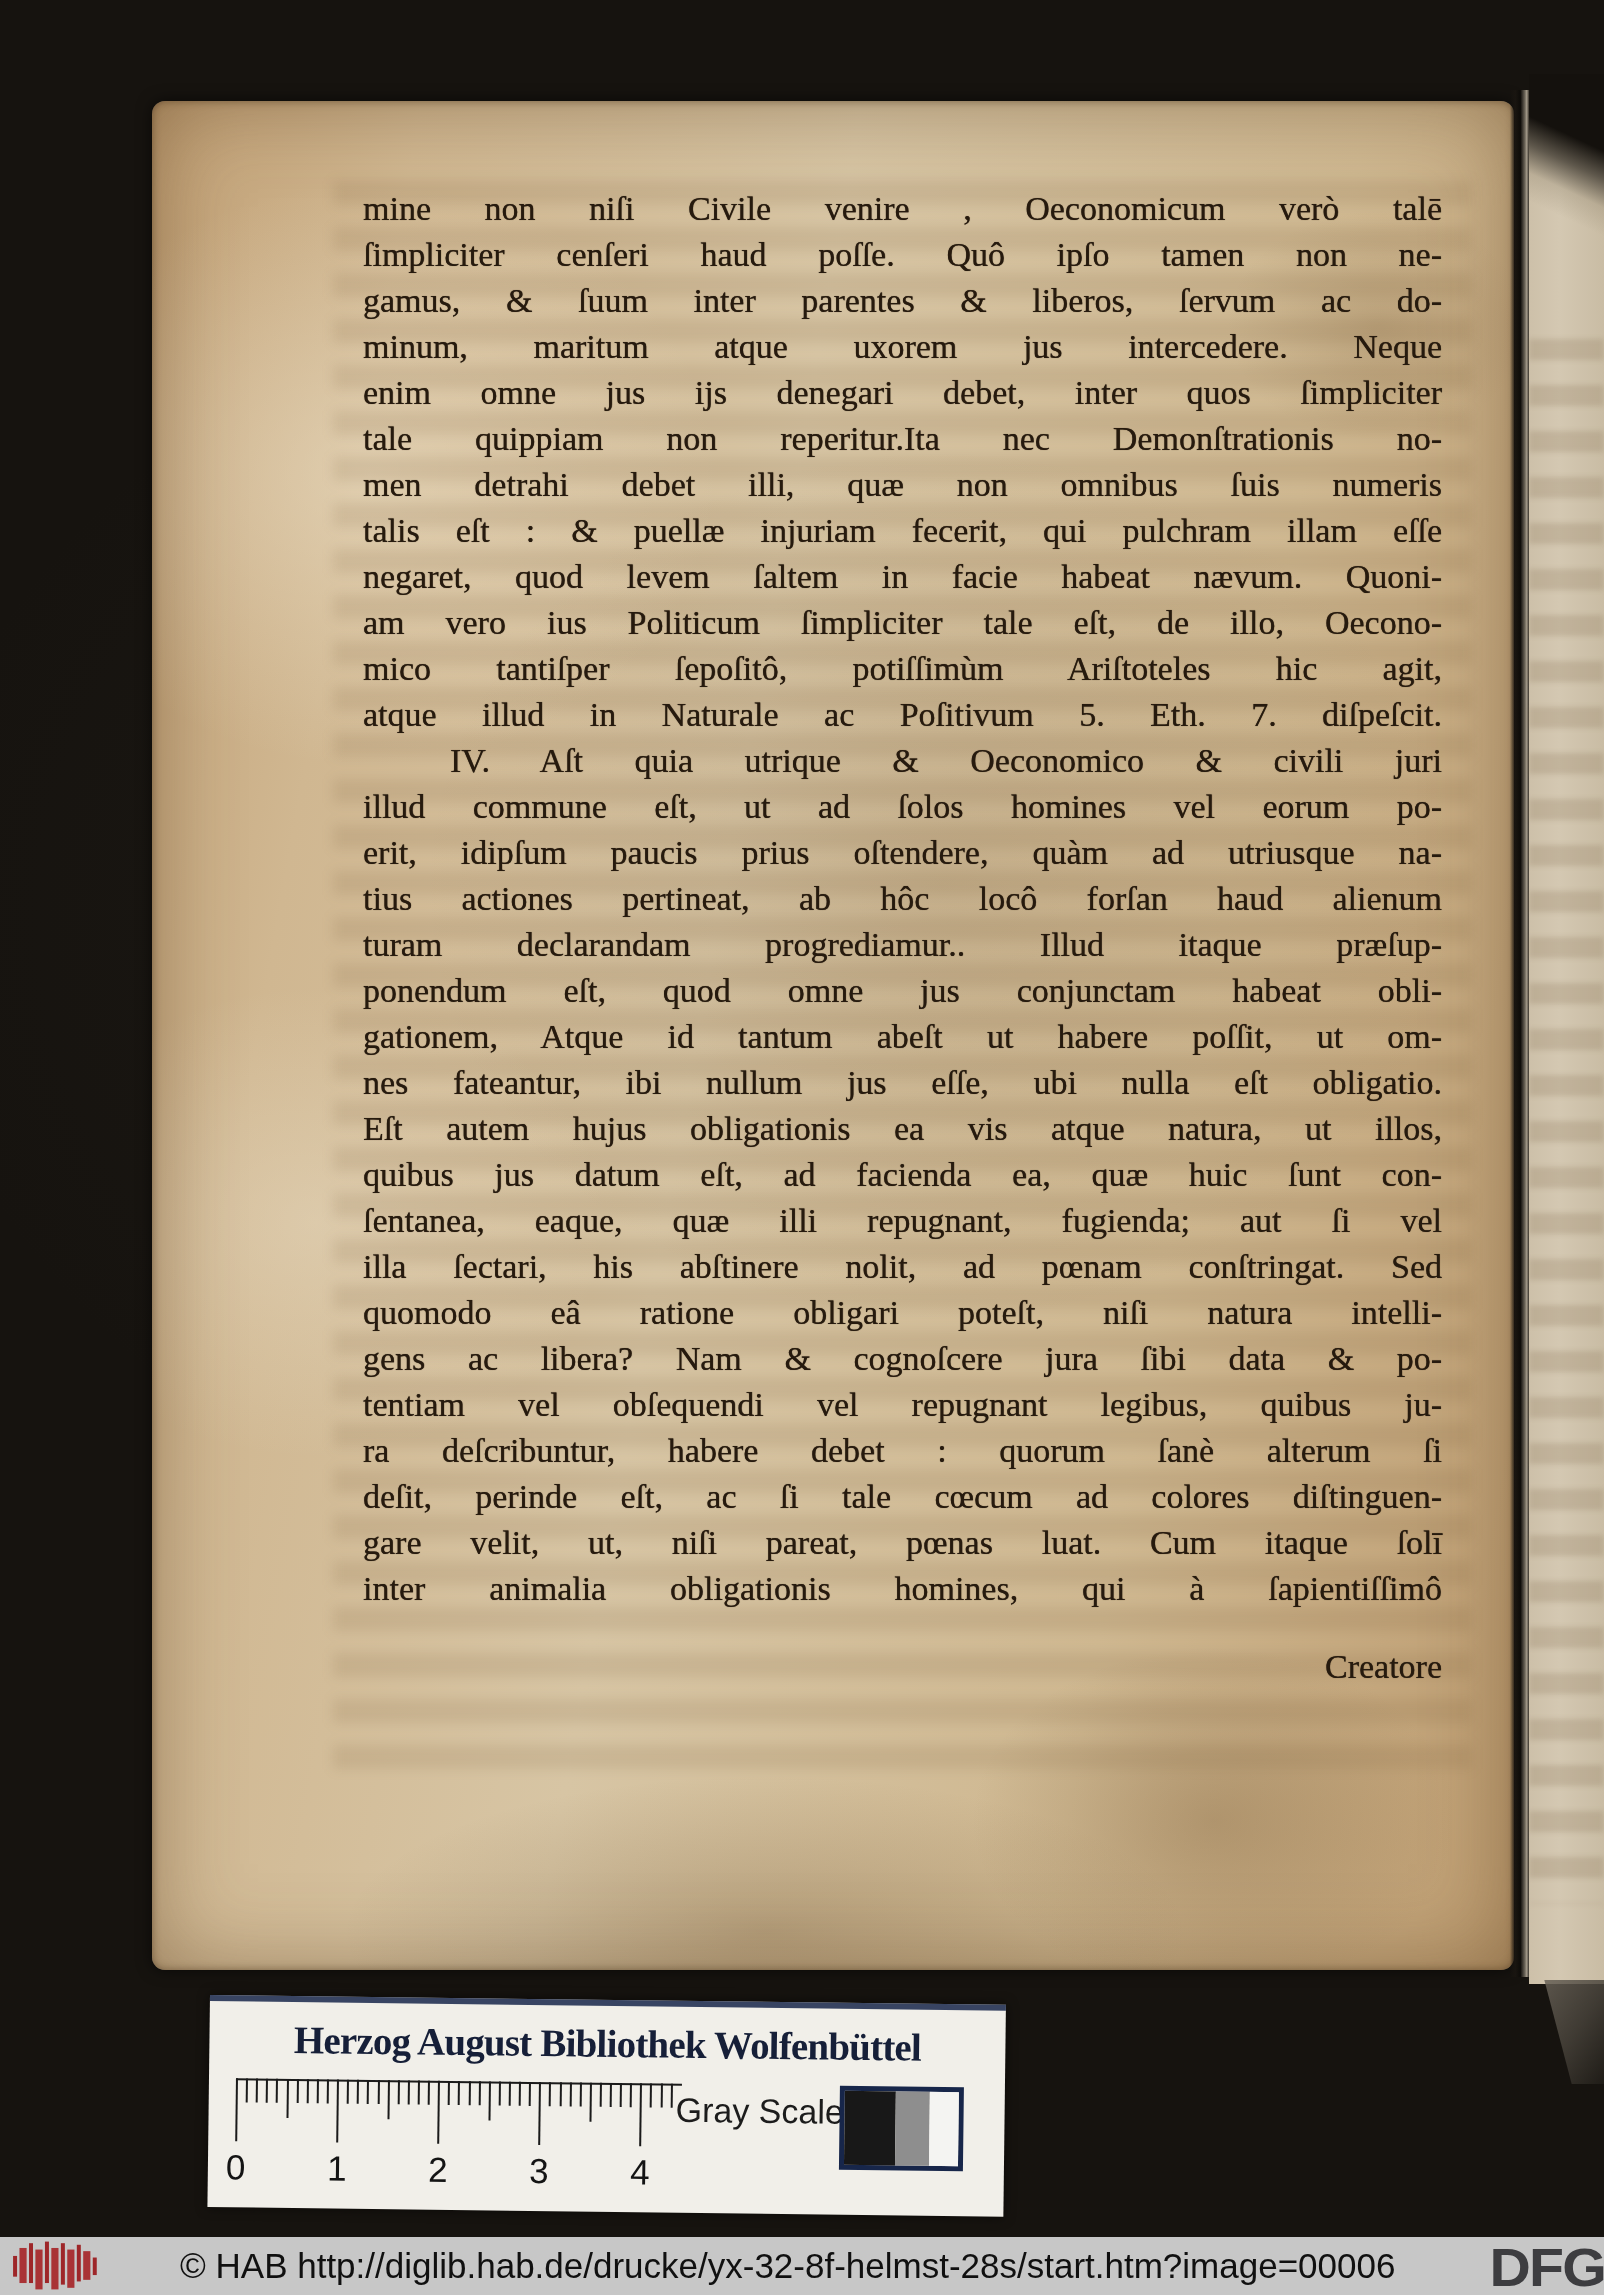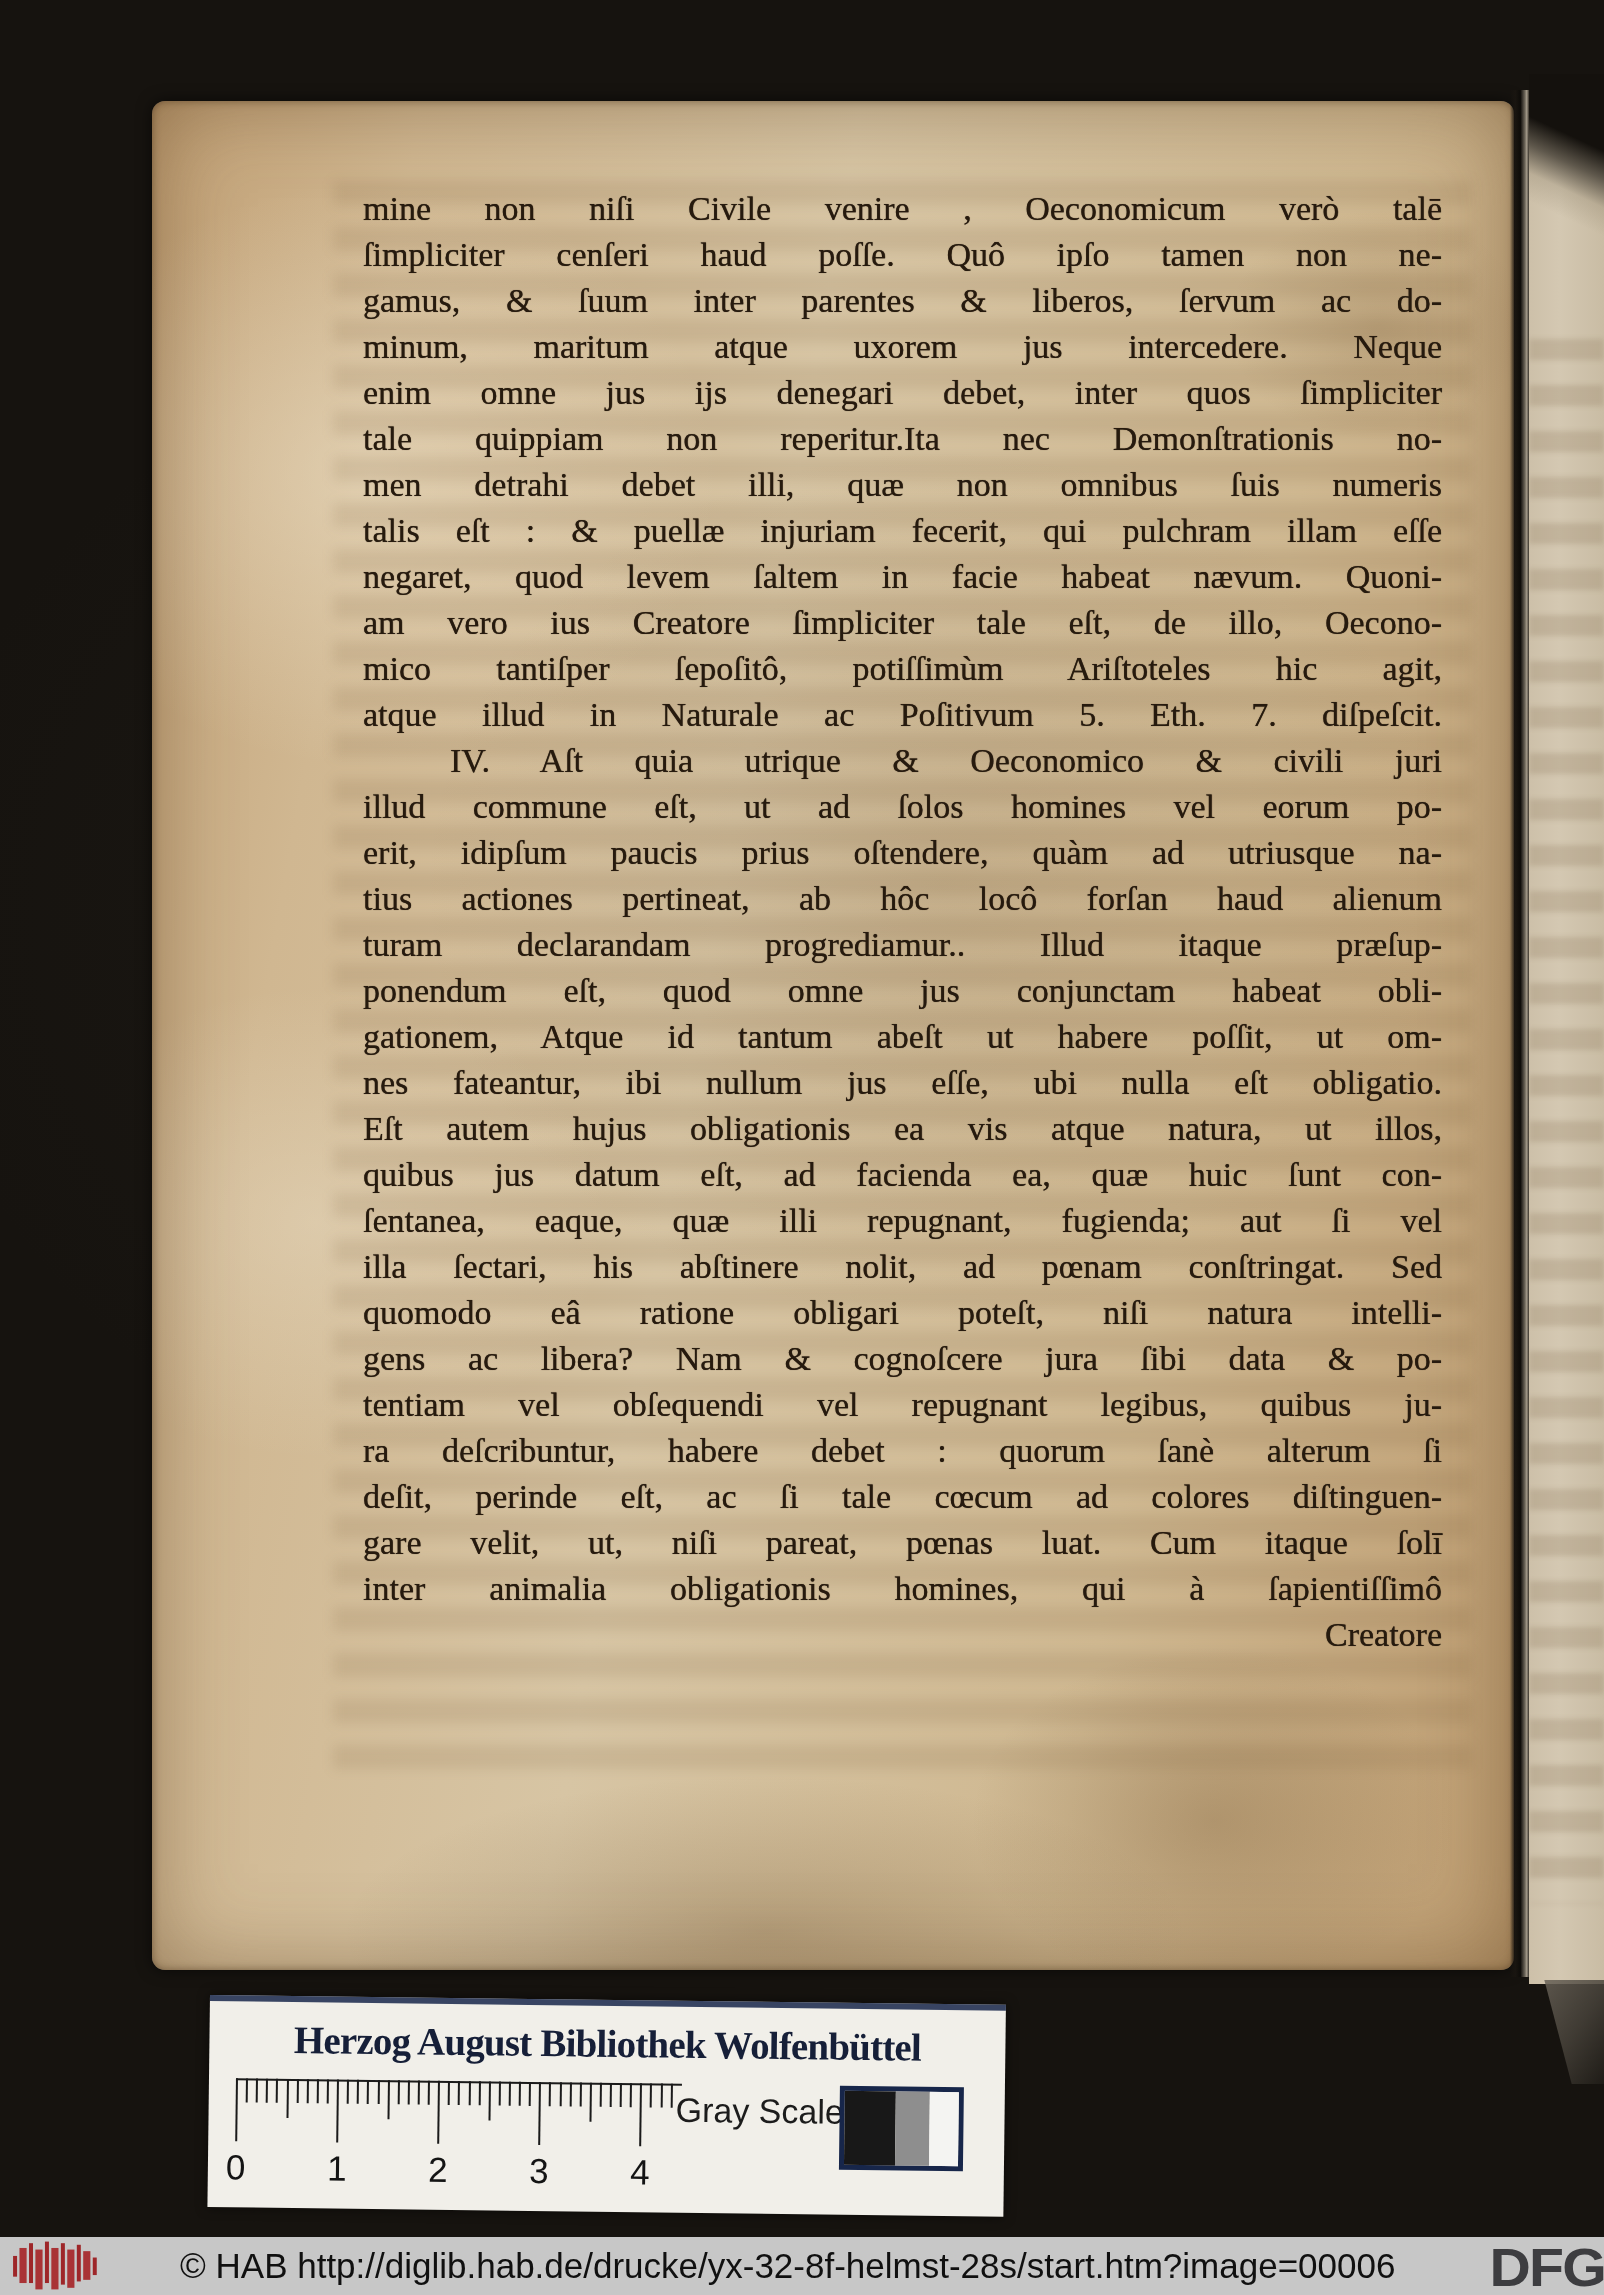--- a/index.html
+++ b/index.html
@@ -29,21 +29,21 @@
     background:repeating-linear-gradient(to bottom, rgba(116,88,52,.13) 0 24px, rgba(116,88,52,0) 24px 46px);
     filter:blur(5.6px);
   }
   .text-block{
     position:absolute;left:211px;top:85px;width:1079px;
     font-size:34px;line-height:46px;color:var(--ink,#261a0e);
     text-shadow:0 0 0.8px rgba(38,26,14,.75), 0.3px 0.3px 0 rgba(38,26,14,.35);
   }
   .line{text-align:justify;text-align-last:justify;}
   .line.indent{text-indent:87px;}
-  .line.catchword{text-align-last:right;}
+  .line.catchword{text-align-last:right;margin-top:32px;}
   
   .spine-line{
     position:absolute;left:1510px;top:90px;width:19px;height:1887px;
     background:linear-gradient(to right, rgba(20,16,10,0) 0%, #191510 28%, #0e0c09 55%, #6b6458 78%, #a39a8a 88%, rgba(150,140,120,.25) 100%);
   }
   .next-page{
     position:absolute;left:1529px;top:74px;width:75px;height:1910px;
     background:linear-gradient(to right,#cdc0a9 0%,#d4c8b2 40%,#c9bca4 100%);
   }
   .next-page .ghost-text{
@@ -122,21 +122,21 @@
     <div class="text-block">
         <div class="line">mine non niſi Civile venire , Oeconomicum verò talē</div>
         <div class="line">ſimpliciter cenſeri haud poſſe.  Quô ipſo tamen non ne-</div>
         <div class="line">gamus, &amp; ſuum inter parentes &amp; liberos, ſervum ac do-</div>
         <div class="line">minum, maritum atque uxorem jus intercedere.  Neque</div>
         <div class="line">enim omne jus ijs denegari debet, inter quos ſimpliciter</div>
         <div class="line">tale quippiam non reperitur.Ita nec Demonſtrationis no-</div>
         <div class="line">men detrahi debet illi, quæ non omnibus ſuis numeris</div>
         <div class="line">talis eſt : &amp; puellæ injuriam fecerit, qui pulchram illam eſſe</div>
         <div class="line">negaret, quod levem ſaltem in facie habeat nævum. Quoni-</div>
-        <div class="line">am vero ius Creatore ſimpliciter tale eſt, de illo, Oecono-</div>
+        <div class="line">am vero ius Politicum ſimpliciter tale eſt, de illo, Oecono-</div>
         <div class="line">mico tantiſper ſepoſitô, potiſſimùm Ariſtoteles hic agit,</div>
         <div class="line">atque illud in Naturale ac Poſitivum 5. Eth. 7. diſpeſcit.</div>
         <div class="line indent">IV.   Aſt quia utrique &amp; Oeconomico &amp; civili juri</div>
         <div class="line">illud commune eſt, ut ad ſolos homines vel eorum po-</div>
         <div class="line">erit, idipſum paucis prius oſtendere, quàm ad utriusque na-</div>
         <div class="line">tius actiones pertineat, ab hôc locô forſan haud alienum</div>
         <div class="line">turam declarandam progrediamur..  Illud itaque præſup-</div>
         <div class="line">ponendum eſt, quod omne jus conjunctam habeat obli-</div>
         <div class="line">gationem, Atque id tantum abeſt ut habere poſſit, ut om-</div>
         <div class="line">nes fateantur, ibi nullum jus eſſe, ubi nulla eſt obligatio.</div>

